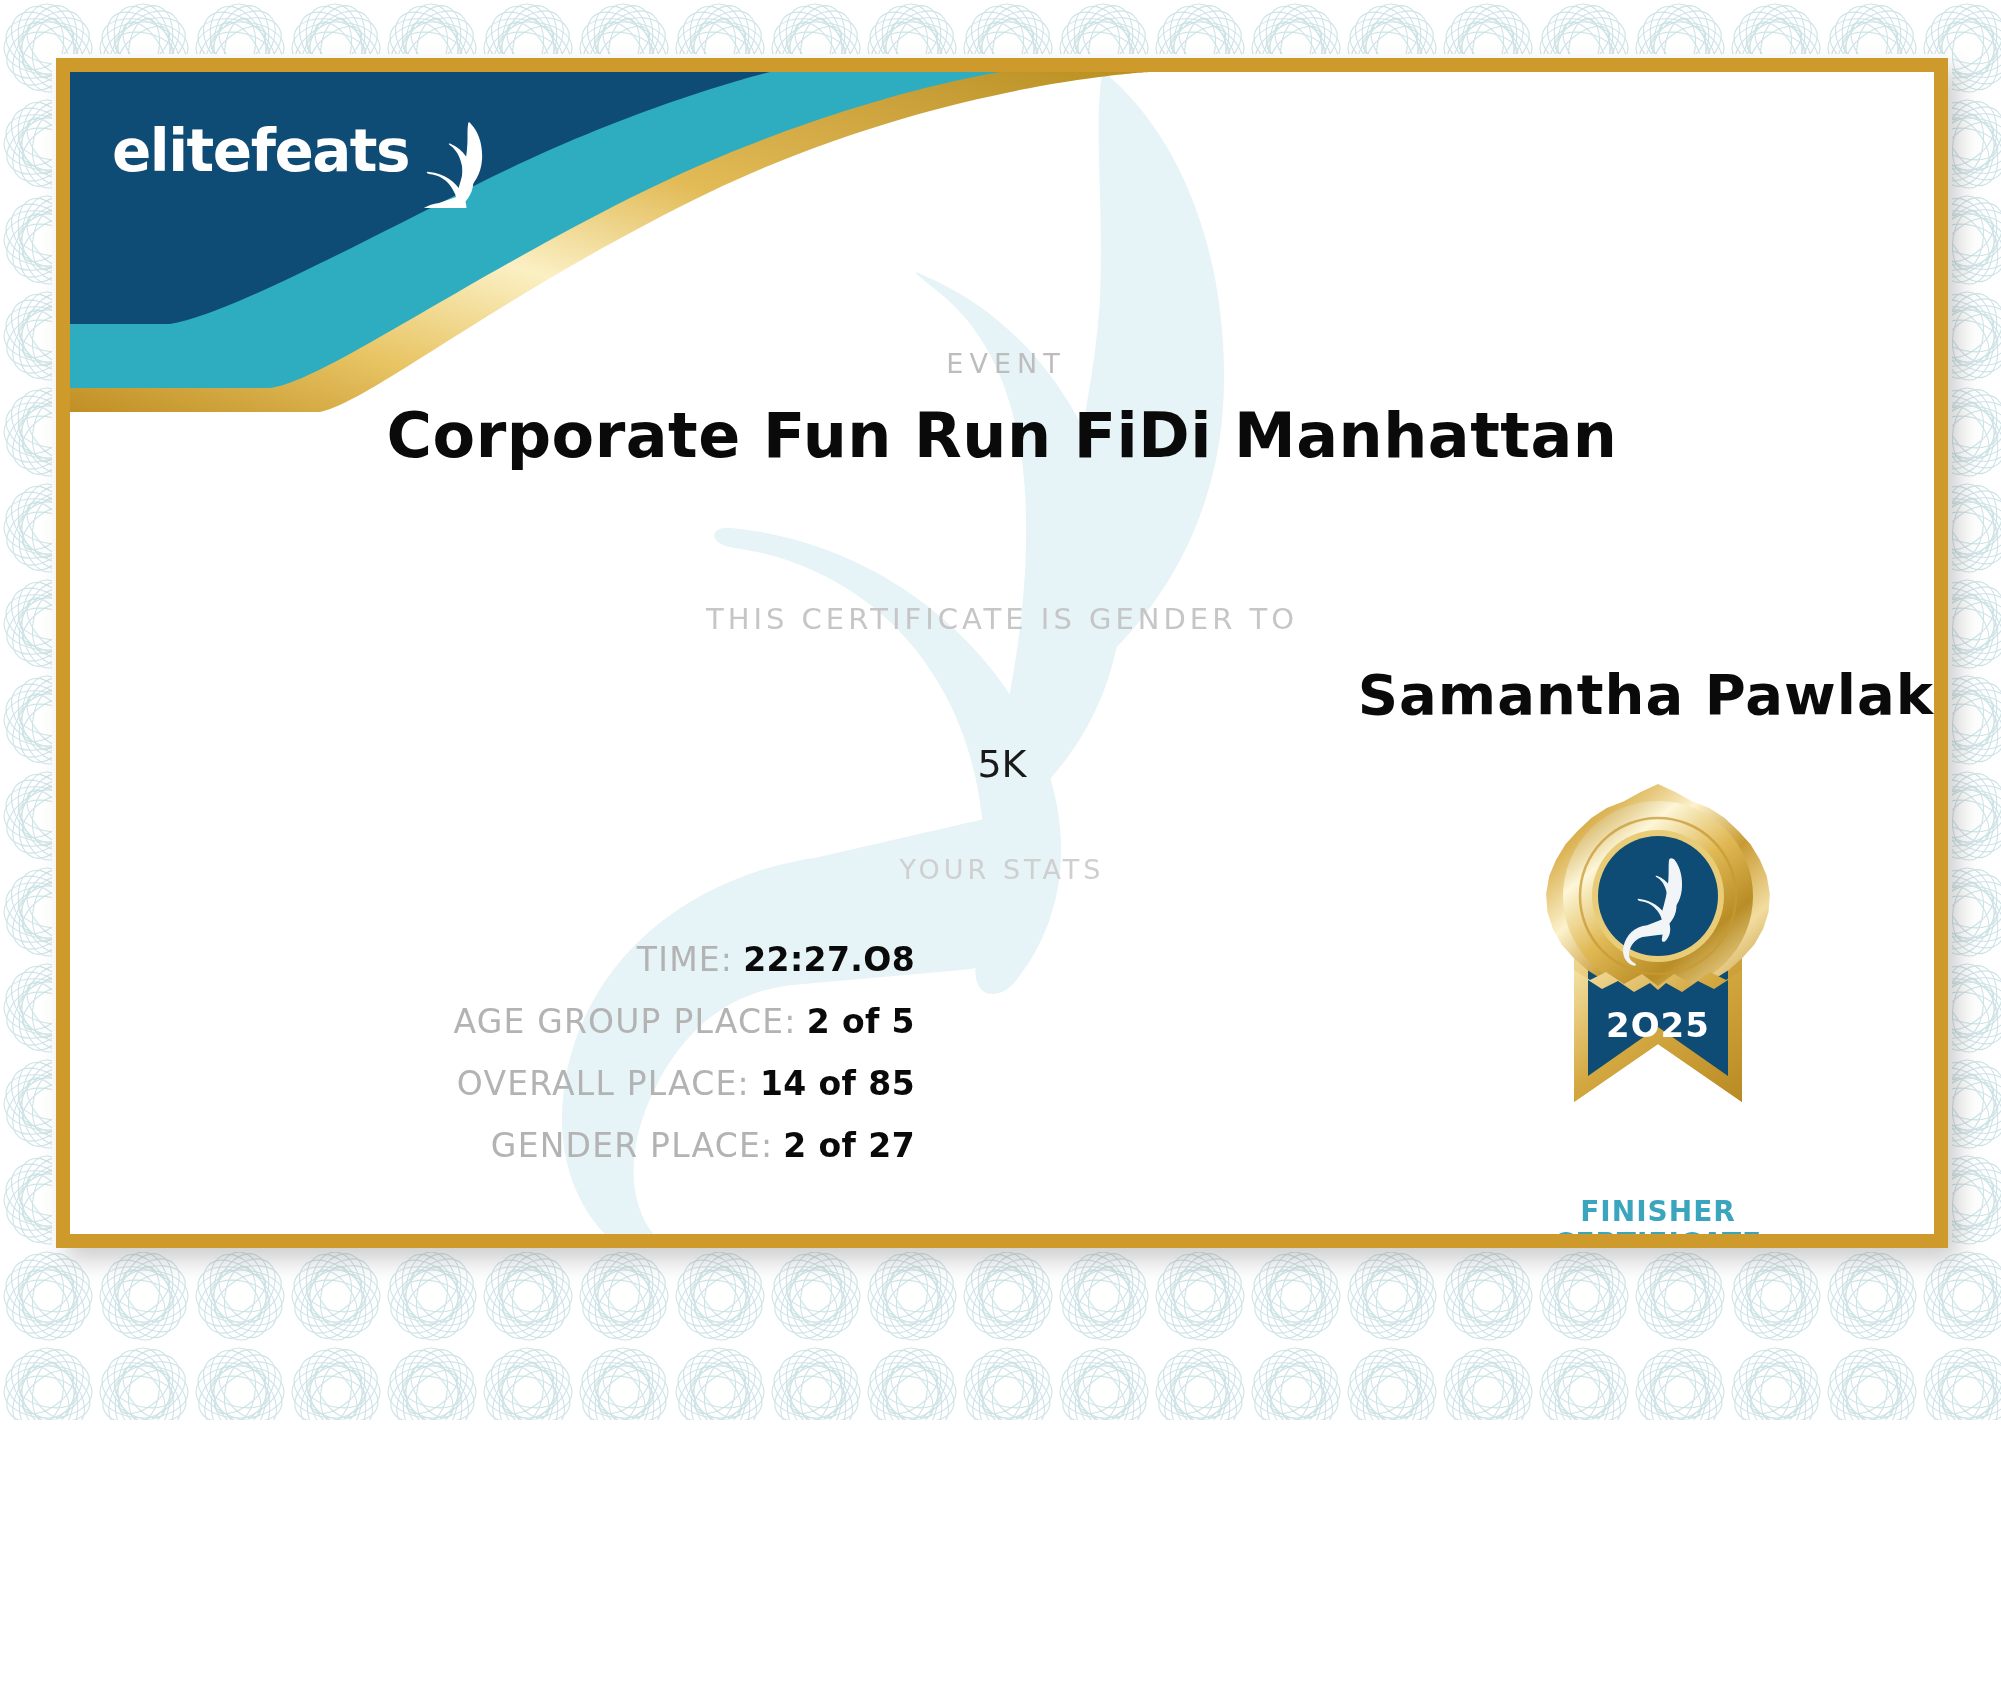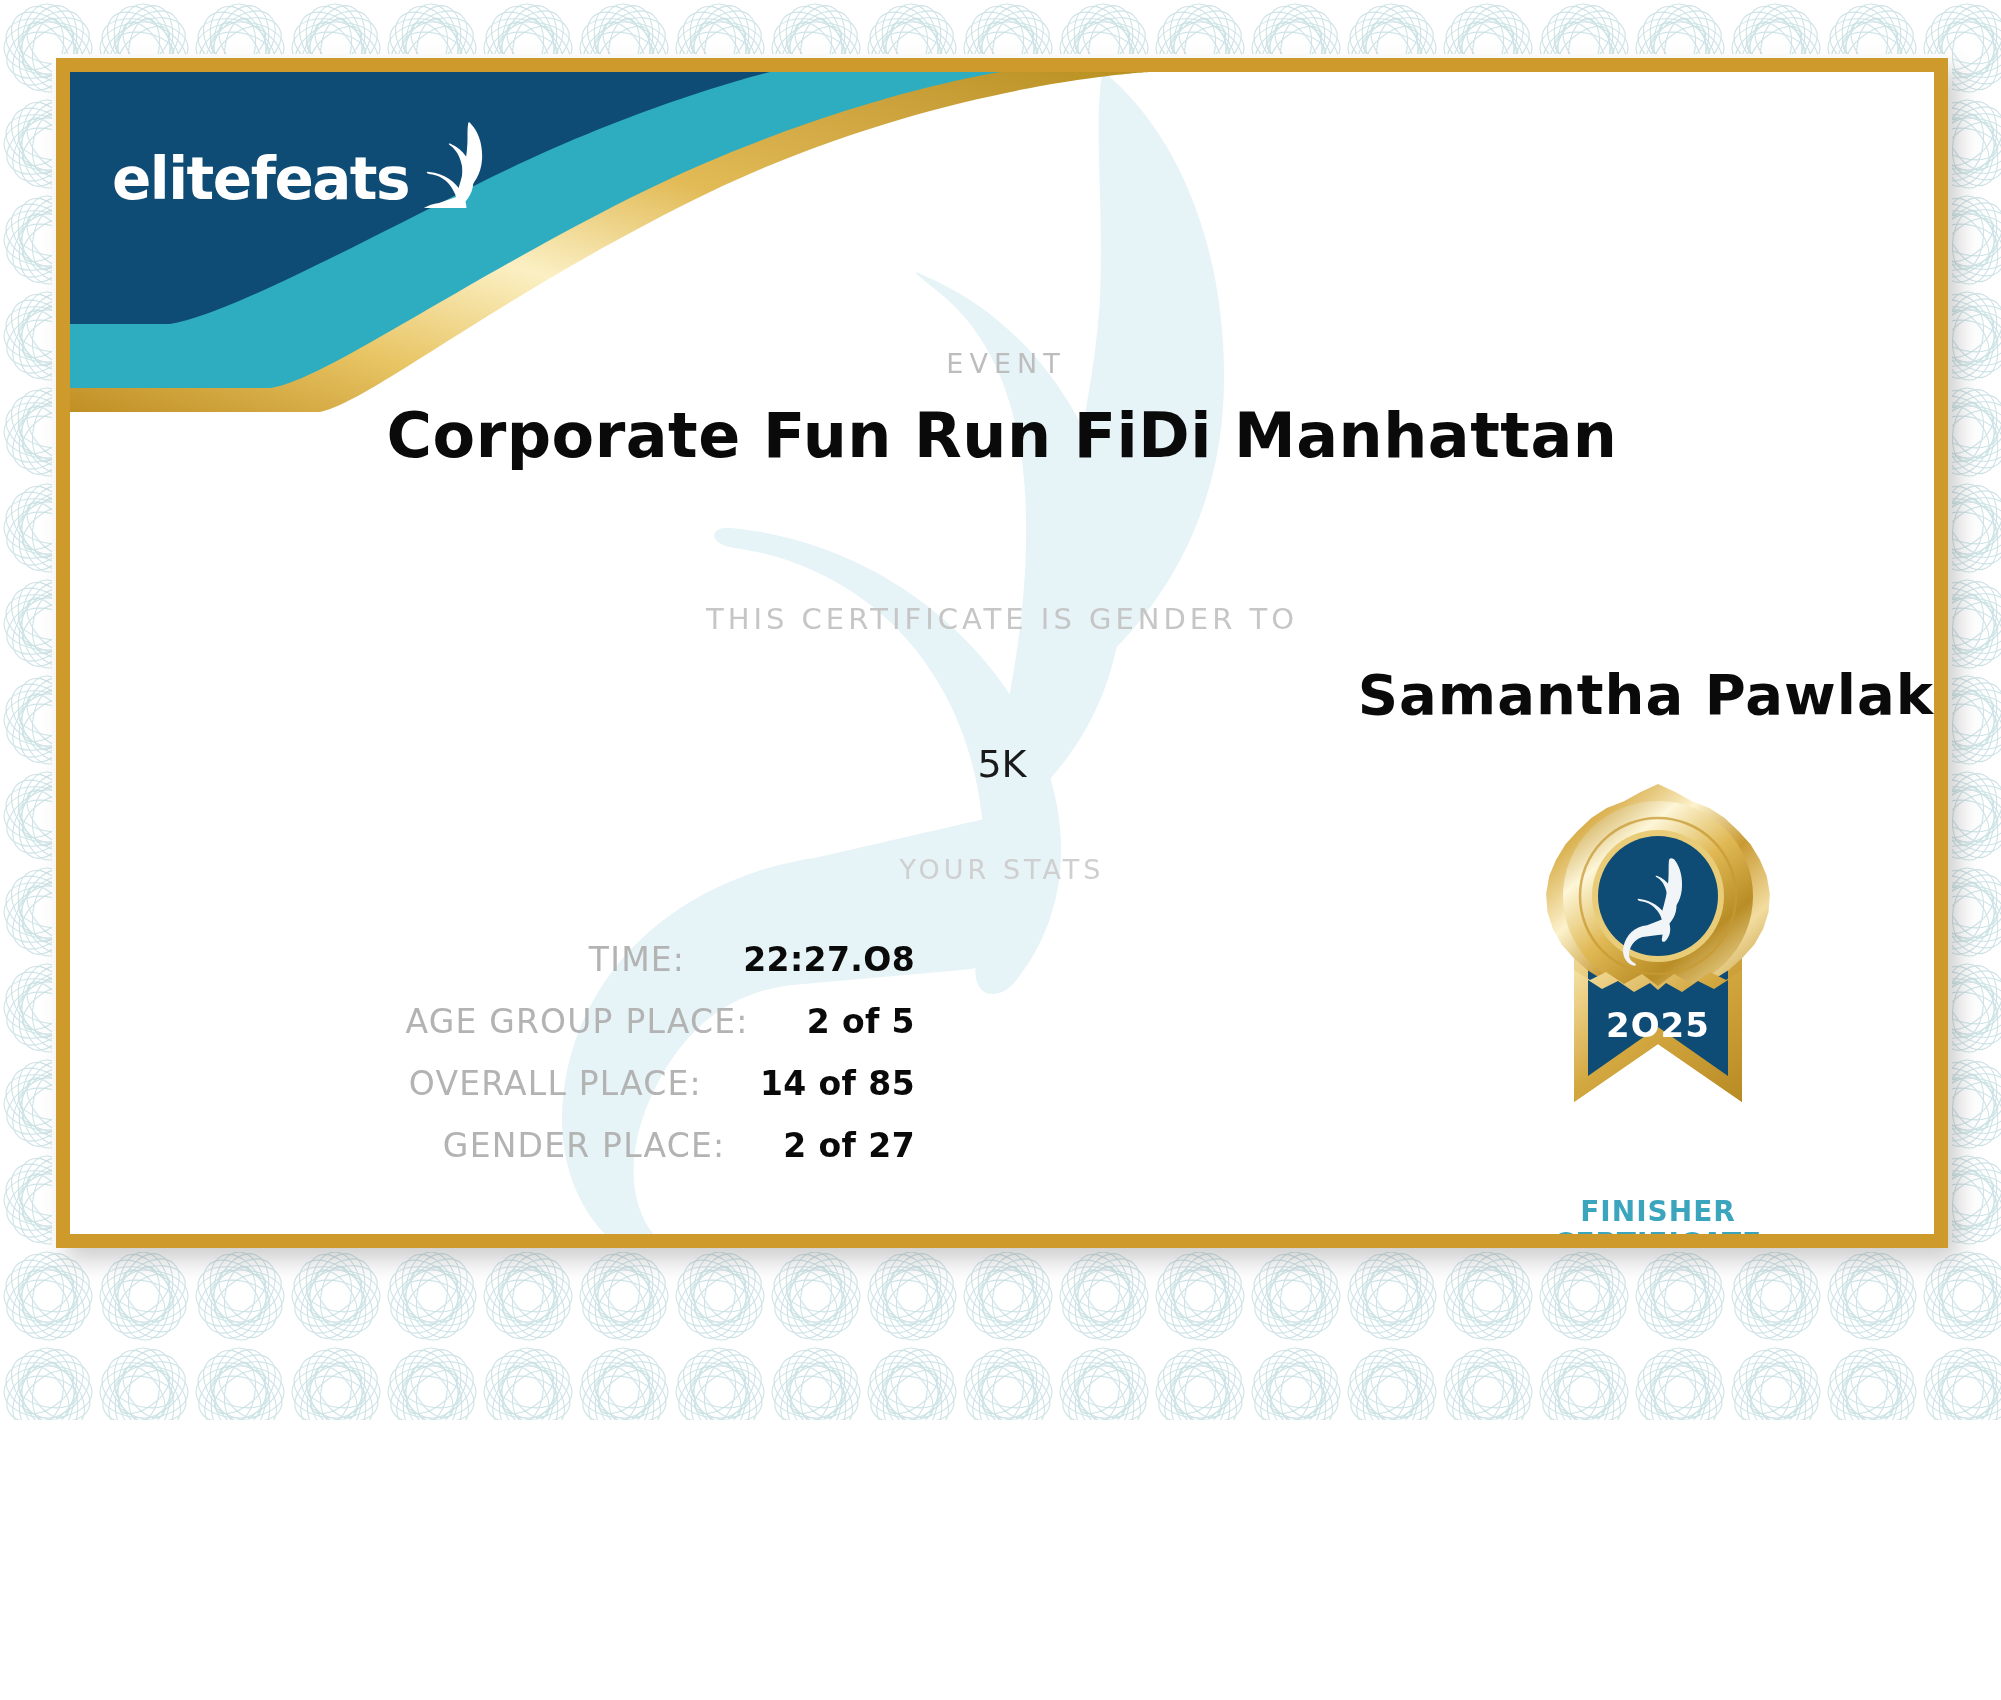--- a/index.html
+++ b/index.html
@@ -68,21 +68,21 @@
     z-index: 3;
   }
 
   
   #logo {
     position: absolute;
     left: 42px;
     top: 50px;
     z-index: 6;
     display: flex;
-    align-items: flex-end;
+    align-items: flex-start;
     gap: 6px;
   }
   #logo-word {
     font-family: "DejaVu Sans", sans-serif;
     font-size: 58px;
     font-weight: bold;
     color: #ffffff;
     letter-spacing: -1.5px;
     line-height: 1;
   }
@@ -169,21 +169,20 @@
     position: absolute;
     left: 0;
     top: 868px;
     width: 845px;
   }
   .stat-row {
     display: flex;
     align-items: baseline;
     justify-content: flex-end;
     height: 62px;
-    gap: 48px;
   }
   .stat-label {
     font-family: "DejaVu Sans", sans-serif;
     font-size: 33px;
     color: #b3b3b3;
     letter-spacing: 1.2px;
     white-space: nowrap;
   }
   .stat-value {
     font-family: "DejaVu Sans", sans-serif;

